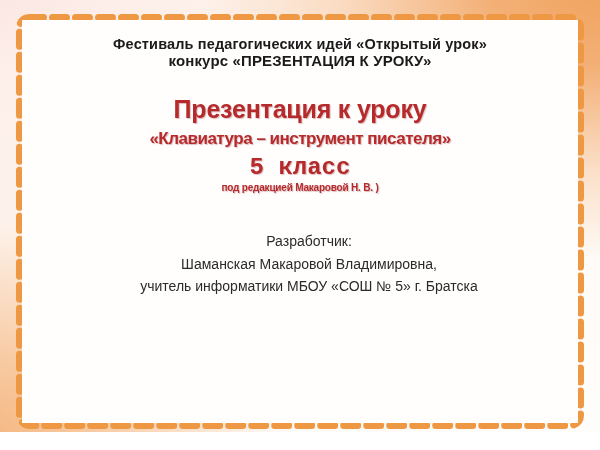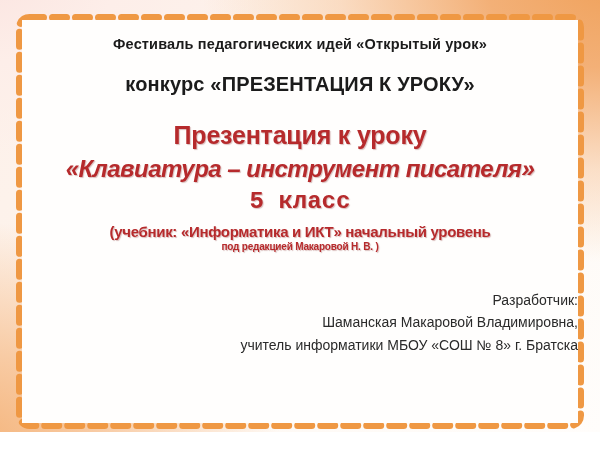--- a/index.html
+++ b/index.html
@@ -68,43 +68,41 @@
   }
   .header-line {
     font-family: "Liberation Sans", sans-serif;
     font-weight: bold;
     font-size: 14.5px;
     color: #1b1b1b;
     letter-spacing: 0.15px;
     line-height: 1.1;
   }
   .header-line.second {
-    margin-top: 20px;
-    font-size: 20px;
+    font-size: 15px;
   }
 
   .title-block {
     margin-top: 26px;
     text-align: center;
     color: #b62a2c;
     font-family: "Liberation Sans", sans-serif;
     font-weight: bold;
     text-shadow: 1px 1px 1px rgba(120,20,20,0.28);
   }
   .title-line-1 {
     font-size: 25px;
     line-height: 1.18;
     letter-spacing: -0.2px;
   }
   .title-line-2 {
-    font-size: 24px;
+    font-size: 17px;
     line-height: 1.22;
     letter-spacing: -0.5px;
     margin-top: 4px;
-    font-style: italic;
   }
   .title-line-3 {
     font-size: 24px;
     line-height: 1.2;
     margin-top: 4px;
     font-family: Liberation Mono, monospace;
   }
   .title-sub-1 {
     font-size: 15px;
     line-height: 1.25;
@@ -113,21 +111,21 @@
   }
   .title-sub-2 {
     font-size: 10px;
     line-height: 1.25;
     letter-spacing: -0.2px;
   }
 
   .footer-block {
     margin-top: 35px;
     padding-left: 18px;
-    text-align: right;
+    text-align: center;
     color: #2a2a2a;
     font-family: "Liberation Sans", sans-serif;
     font-size: 14px;
     line-height: 1.62;
   }
   .footer-line { white-space: nowrap; }
 </style>
 </head>
 <body>
 
@@ -145,24 +143,23 @@
 
     <div class="header-block">
       <div class="header-line">Фестиваль педагогических  идей «Открытый урок»</div>
       <div class="header-line second">конкурс  «ПРЕЗЕНТАЦИЯ  К УРОКУ»</div>
     </div>
 
     <div class="title-block">
       <div class="title-line-1">Презентация к уроку</div>
       <div class="title-line-2">«Клавиатура – инструмент писателя»</div>
       <div class="title-line-3">5 класс</div>
-      <div class="title-sub-1">(учебник: «Информатика и ИКТ» начальный уровень</div>
       <div class="title-sub-2">под редакцией Макаровой Н. В. )</div>
     </div>
 
     <div class="footer-block">
       <div class="footer-line">Разработчик:</div>
       <div class="footer-line">Шаманская Макаровой Владимировна,</div>
-      <div class="footer-line">учитель информатики  МБОУ «СОШ № 8» г. Братска</div>
+      <div class="footer-line">учитель информатики  МБОУ «СОШ № 5» г. Братска</div>
     </div>
 
   </div>
 </div>
 
 </body></html>

